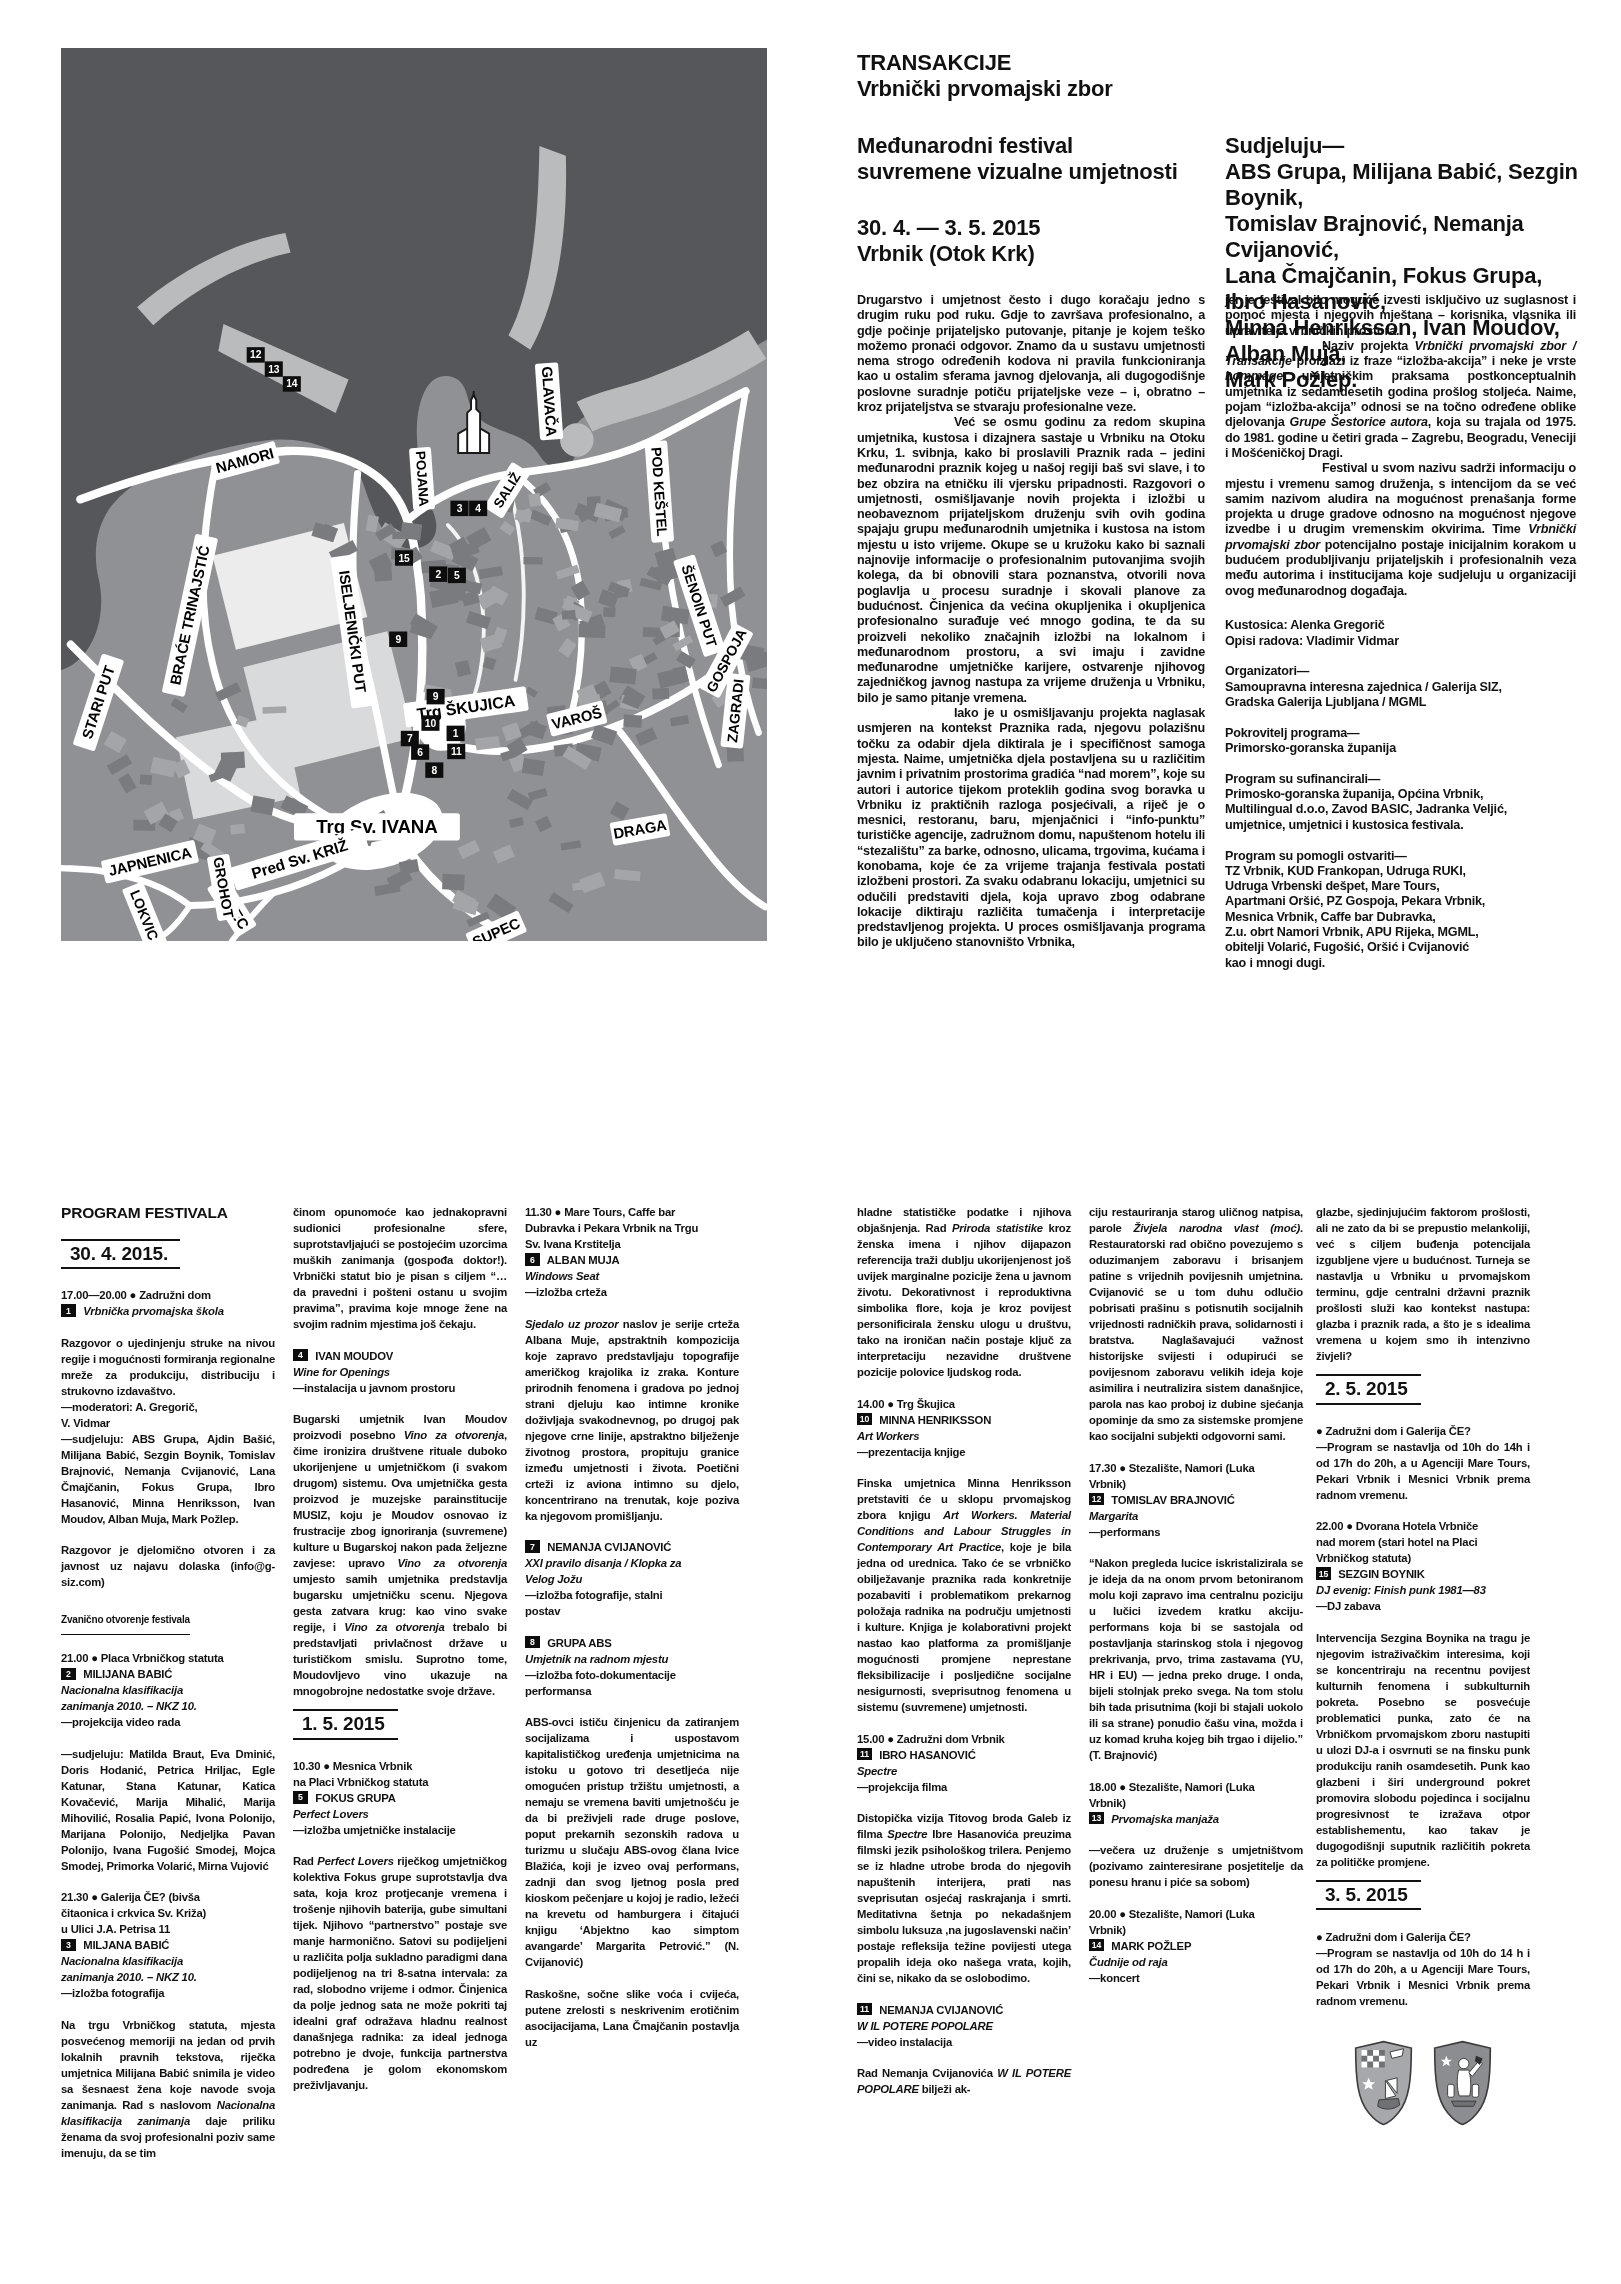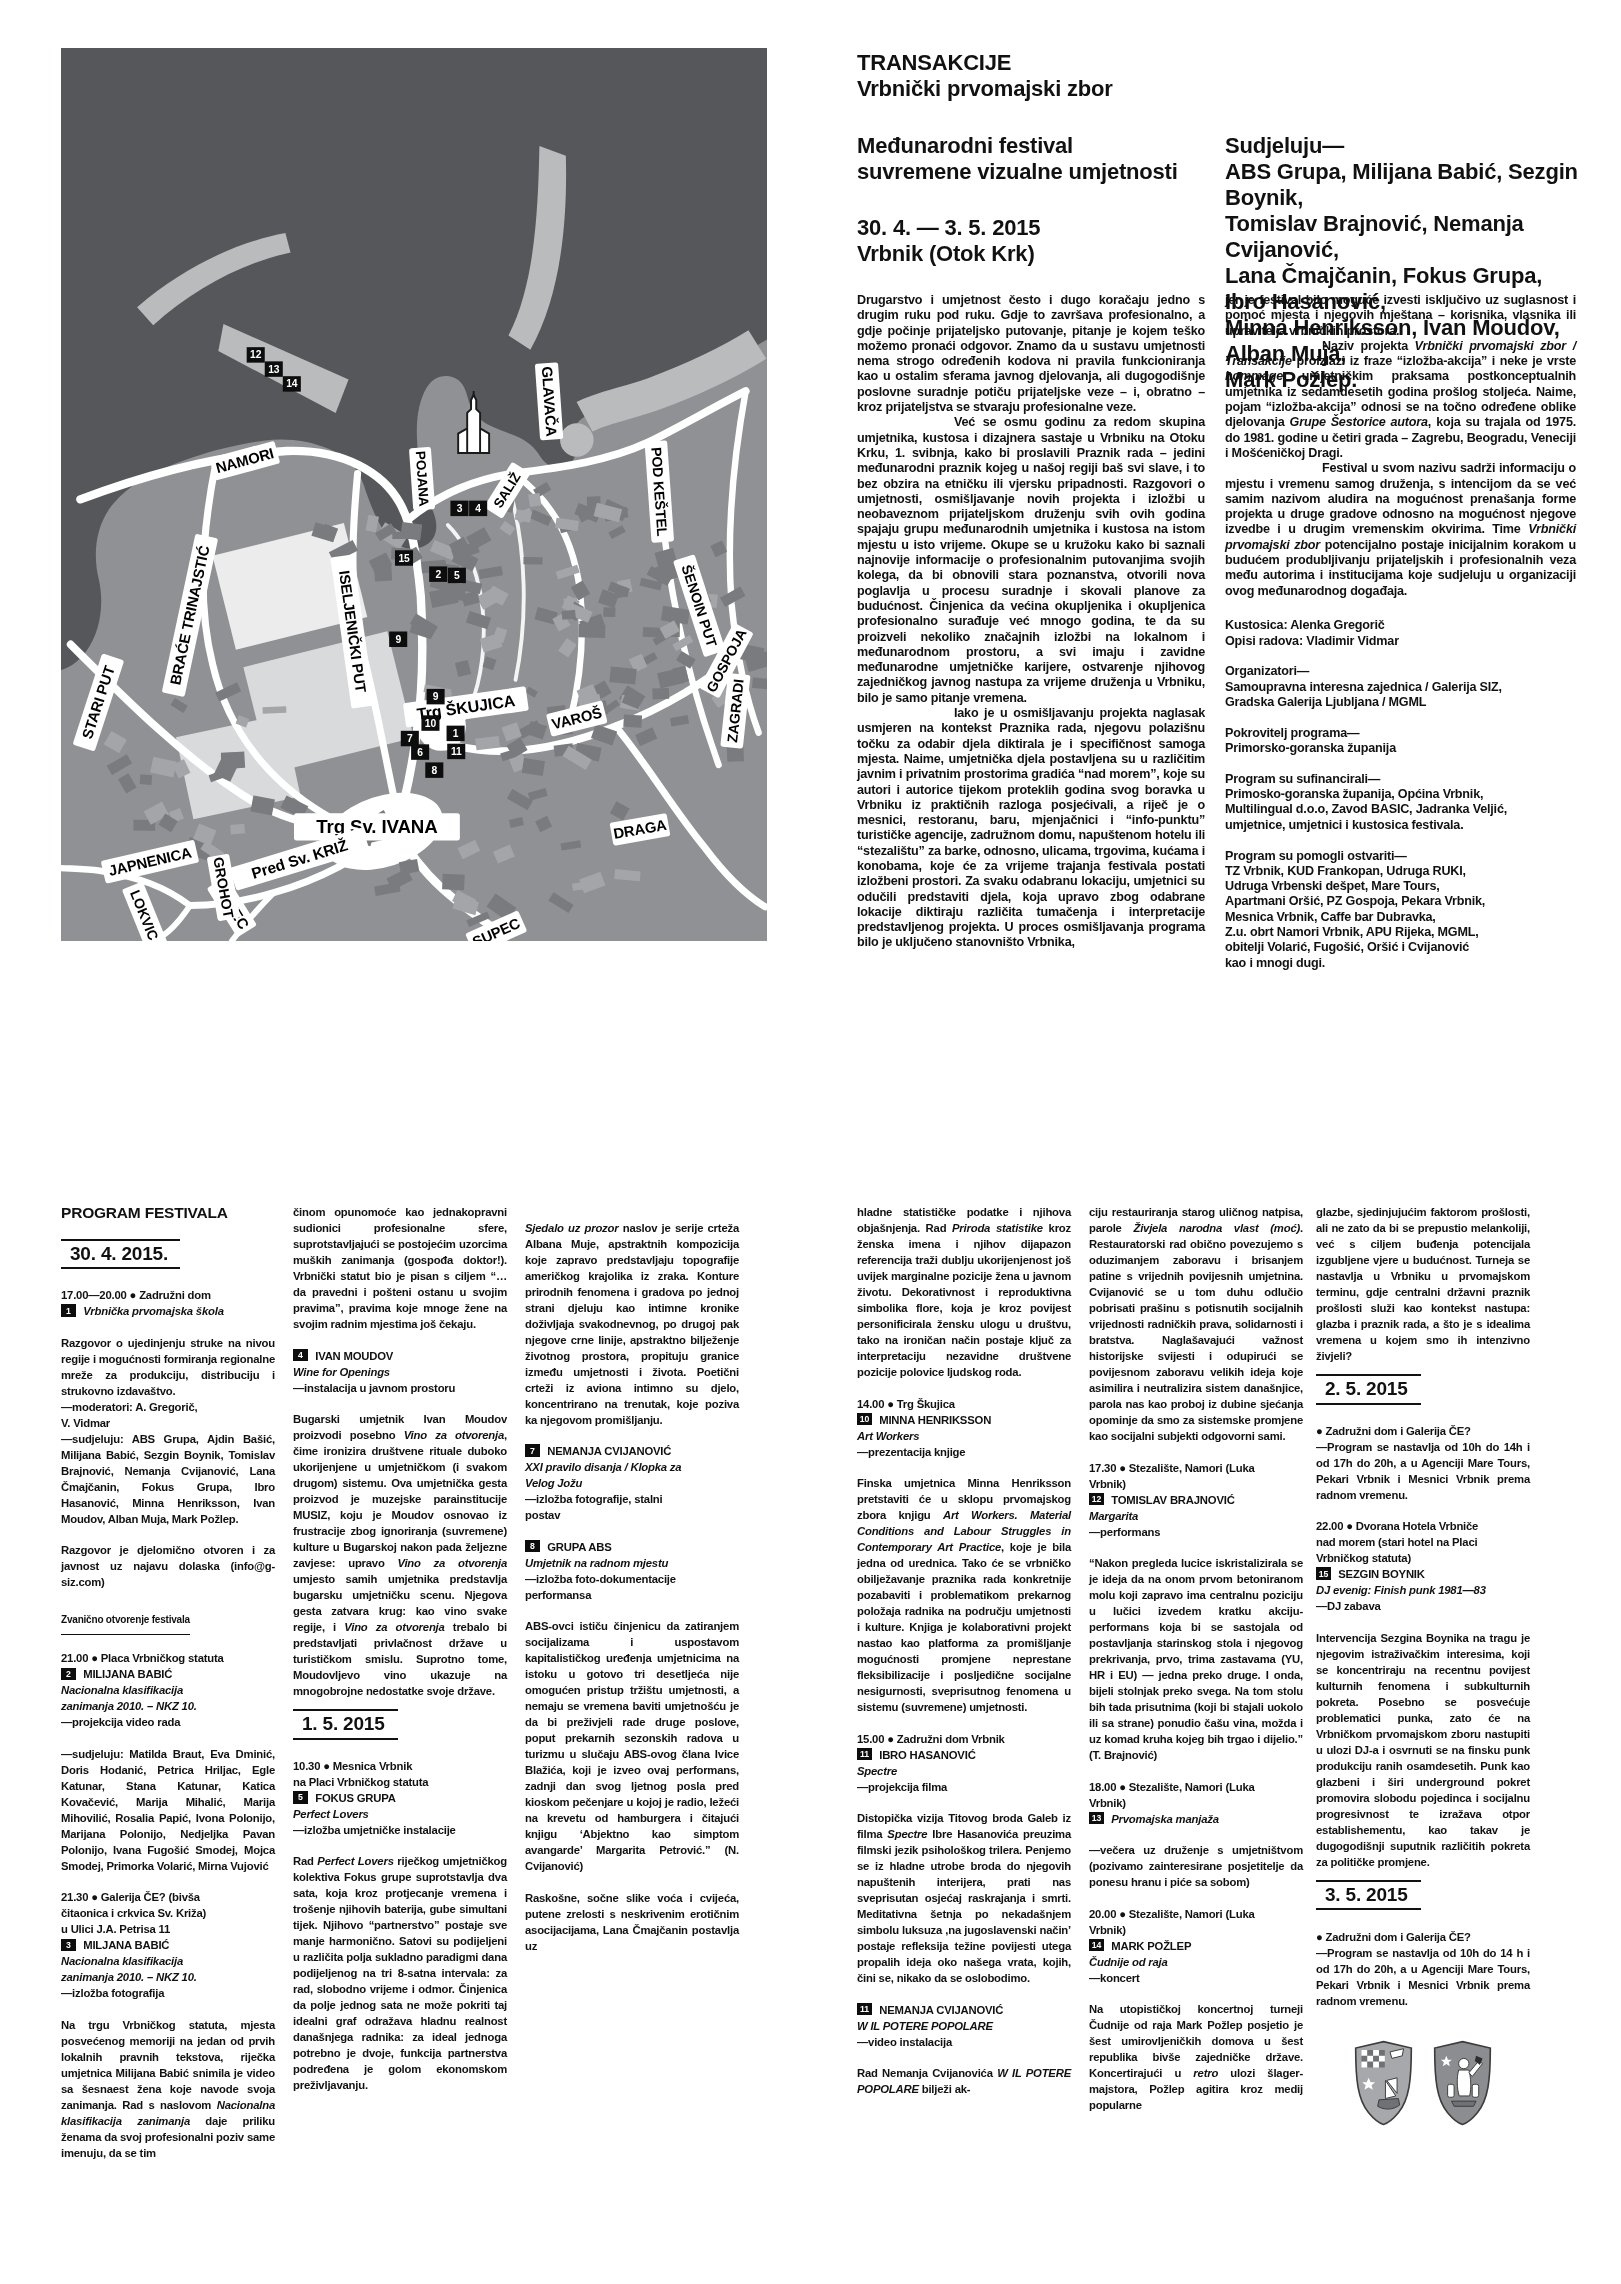--- a/index.html
+++ b/index.html
@@ -445,20 +445,21 @@
         <p>Organizatori—<br>Samoupravna interesna zajednica / Galerija SIZ,<br>Gradska Galerija Ljubljana / MGML</p>
         <p>Pokrovitelj programa—<br>Primorsko-goranska županija</p>
         <p>Program su sufinancirali—<br>Primosko-goranska županija, Općina Vrbnik,<br>Multilingual d.o.o, Zavod BASIC, Jadranka Veljić,<br>umjetnice, umjetnici i kustosica festivala.</p>
         <p>Program su pomogli ostvariti—<br>TZ Vrbnik, KUD Frankopan, Udruga RUKI,<br>Udruga Vrbenski dešpet, Mare Tours,<br>Apartmani Oršić, PZ Gospoja, Pekara Vrbnik,<br>Mesnica Vrbnik, Caffe bar Dubravka,<br>Z.u. obrt Namori Vrbnik, APU Rijeka, MGML,<br>obitelji Volarić, Fugošić, Oršić i Cvijanović<br>kao i mnogi dugi.</p>
       </div>
   </div>
 
   <div class="pcol" id="pc1"><div class="h1">PROGRAM FESTIVALA</div><div class="date">30. 4. 2015.</div><div class="lines">17.00—20.00 ● Zadružni dom<br><span class="badge">1</span> <i>Vrbnička prvomajska škola</i></div><p>Razgovor o ujedinjenju struke na nivou regije i mogućnosti formiranja regionalne mreže za produkciju, distribuciju i strukovno izdavaštvo.<br>—moderatori: A. Gregorič,<br>V. Vidmar<br>—sudjeluju: ABS Grupa, Ajdin Bašić, Milijana Babić, Sezgin Boynik, Tomislav Brajnović, Nemanja Cvijanović, Lana Čmajčanin, Fokus Grupa, Ibro Hasanović, Minna Henriksson, Ivan Moudov, Alban Muja, Mark Požlep.</p><p>Razgovor je djelomično otvoren i za javnost uz najavu dolaska (info@g-siz.com)</p><div><div class="sect">Zvanično otvorenje festivala</div></div><div class="lines">21.00 ● Placa Vrbničkog statuta<br><span class="badge">2</span> MILIJANA BABIĆ<br><i>Nacionalna klasifikacija</i><br><i>zanimanja 2010. – NKZ 10.</i><br>—projekcija video rada</div><p>—sudjeluju: Matilda Braut, Eva Dminić, Doris Hodanić, Petrica Hriljac, Egle Katunar, Stana Katunar, Katica Kovačević, Marija Mihalić, Marija Mihovilić, Rosalia Papić, Ivona Polonijo, Marijana Polonijo, Nedjeljka Pavan Polonijo, Ivana Fugošić Smodej, Mojca Smodej, Primorka Volarić, Mirna Vujović</p><div class="lines">21.30 ● Galerija ČE? (bivša<br>čitaonica i crkvica Sv. Križa)<br>u Ulici J.A. Petrisa 11<br><span class="badge">3</span> MILJANA BABIĆ<br><i>Nacionalna klasifikacija</i><br><i>zanimanja 2010. – NKZ 10.</i><br>—izložba fotografija</div><p>Na trgu Vrbničkog statuta, mjesta posvećenog memoriji na jedan od prvih lokalnih pravnih tekstova, riječka umjetnica Milijana Babić snimila je video sa šesnaest žena koje navode svoja zanimanja. Rad s naslovom <i>Nacionalna klasifikacija zanimanja</i> daje priliku ženama da svoj profesionalni poziv same imenuju, da se tim</p></div>
   <div class="pcol" id="pc2"><p style="margin-top: 0px;">činom opunomoće kao jednakopravni sudionici profesionalne sfere, suprotstavljajući se postojećim uzorcima muških zanimanja (gospođa doktor!). Vrbnički statut bio je pisan s ciljem “… da pravedni i pošteni ostanu u svojim pravima”, pravima koje mnoge žene na svojim radnim mjestima još čekaju.</p><div class="lines"><span class="badge">4</span> IVAN MOUDOV<br><i>Wine for Openings</i><br>—instalacija u javnom prostoru</div><p>Bugarski umjetnik Ivan Moudov proizvodi posebno <i>Vino za otvorenja</i>, čime ironizira društvene rituale duboko ukorijenjene u umjetničkom (i svakom drugom) sistemu. Ova umjetnička gesta proizvod je muzejske parainstitucije MUSIZ, koju je Moudov osnovao iz frustracije zbog ignoriranja (suvremene) kulture u Bugarskoj nakon pada željezne zavjese: upravo <i>Vino za otvorenja</i> umjesto samih umjetnika predstavlja bugarsku umjetničku scenu. Njegova gesta zatvara krug: kao vino svake regije, i <i>Vino za otvorenja</i> trebalo bi predstavljati privlačnost države u turističkom smislu. Suprotno tome, Moudovljevo vino ukazuje na mnogobrojne nedostatke svoje države.</p><div class="date">1. 5. 2015</div><div class="lines">10.30 ● Mesnica Vrbnik<br>na Placi Vrbničkog statuta<br><span class="badge">5</span> FOKUS GRUPA<br><i>Perfect Lovers</i><br>—izložba umjetničke instalacije</div><p>Rad <i>Perfect Lovers</i> riječkog umjetničkog kolektiva Fokus grupe suprotstavlja dva sata, koja kroz protjecanje vremena i trošenje njihovih baterija, gube simultani tijek. Njihovo “partnerstvo” postaje sve manje harmonično. Satovi su podijeljeni u različita polja sukladno paradigmi dana podijeljenog na tri 8-satna intervala: za rad, slobodno vrijeme i odmor. Činjenica da polje jednog sata ne može pokriti taj idealni graf odražava hladnu realnost današnjega radnika: za ideal jednoga potrebno je dvoje, funkcija partnerstva podređena je golom ekonomskom preživljavanju.</p></div>
   <div class="pcol" id="pc3">
+      <div class="lines" style="margin-top: 0px;">11.30 ● Mare Tours, Caffe bar<br>Dubravka i Pekara Vrbnik na Trgu<br>Sv. Ivana Krstitelja<br><span class="badge">6</span> ALBAN MUJA<br><i>Windows Seat</i><br>—izložba crteža</div>
       <p><i>Sjedalo uz prozor</i> naslov je serije crteža Albana Muje, apstraktnih kompozicija koje zapravo predstavljaju topografije američkog krajolika iz zraka. Konture prirodnih fenomena i gradova po jednoj strani djeluju kao intimne kronike doživljaja svakodnevnog, po drugoj pak njegove crne linije, apstraktno bilježenje životnog prostora, propituju granice između umjetnosti i života. Poetični crteži iz aviona intimno su djelo, koncentrirano na trenutak, koje poziva ka njegovom promišljanju.</p>
       <div class="lines"><span class="badge">7</span> NEMANJA CVIJANOVIĆ<br><i>XXI pravilo disanja / Klopka za</i><br><i>Velog Jožu</i><br>—izložba fotografije, stalni<br>postav</div>
       <div class="lines"><span class="badge">8</span> GRUPA ABS<br><i>Umjetnik na radnom mjestu</i><br>—izložba foto-dokumentacije<br>performansa</div>
       <p>ABS-ovci ističu činjenicu da zatiranjem socijalizama i uspostavom kapitalističkog uređenja umjetnicima na istoku u gotovo tri desetljeća nije omogućen pristup tržištu umjetnosti, a nemaju se vremena baviti umjetnošću je da bi preživjeli rade druge poslove, poput prekarnih sezonskih radova u turizmu u slučaju ABS-ovog člana Ivice Blažića, koji je izveo ovaj performans, zadnji dan svog ljetnog posla pred kioskom pečenjare u kojoj je radio, ležeći na krevetu od hamburgera i čitajući knjigu ‘Abjektno kao simptom avangarde’ Margarita Petrović.” (N. Cvijanović)</p>
       <p>Raskošne, sočne slike voća i cvijeća, putene zrelosti s neskrivenim erotičnim asocijacijama, Lana Čmajčanin postavlja uz</p>
     </div>
   <div class="pcol" id="pc4">
       <p style="margin-top: 0px;">hladne statističke podatke i njihova objašnjenja. Rad <i>Priroda statistike</i> kroz ženska imena i njihov dijapazon referencija traži dublju ukorijenjenost još uvijek marginalne pozicije žena u javnom životu. Dekorativnost i reproduktivna simbolika flore, koja je kroz povijest personificirala žensku ulogu u društvu, tako na ironičan način postaje ključ za interpretaciju nezavidne društvene pozicije polovice ljudskog roda.</p>
       <div class="lines">14.00 ● Trg Škujica<br><span class="badge">10</span> MINNA HENRIKSSON<br><i>Art Workers</i><br>—prezentacija knjige</div>
       <p>Finska umjetnica Minna Henriksson pretstaviti će u sklopu prvomajskog zbora knjigu <i>Art Workers. Material Conditions and Labour Struggles in Contemporary Art Practice</i>, koje je bila jedna od urednica. Tako će se vrbničko obilježavanje praznika rada konkretnije pozabaviti i problematikom prekarnog položaja radnika na području umjetnosti i kulture. Knjiga je kolaborativni projekt nastao kao platforma za promišljanje mogućnosti promjene neprestane fleksibilizacije i posljedične socijalne nesigurnosti, sveprisutnog fenomena u sistemu (suvremene) umjetnosti.</p>
@@ -467,21 +468,20 @@
       <div class="lines"><span class="badge">11</span> NEMANJA CVIJANOVIĆ<br><i>W IL POTERE POPOLARE</i><br>—video instalacija</div>
       <p>Rad Nemanja Cvijanovića <i>W IL POTERE POPOLARE</i> bilježi ak-</p>
     </div>
   <div class="pcol" id="pc5">
       <p style="margin-top: 0px;">ciju restauriranja starog uličnog natpisa, parole <i>Živjela narodna vlast (moć)</i>. Restauratorski rad obično povezujemo s oduzimanjem zaboravu i brisanjem patine s vrijednih povijesnih umjetnina. Cvijanović se u tom duhu odlučio pobrisati prašinu s potisnutih socijalnih vrijednosti radničkih prava, solidarnosti i bratstva. Naglašavajući važnost historijske svijesti i odupirući se povijesnom zaboravu velikih ideja koje asimilira i neutralizira sistem današnjice, parola nas kao proboj iz dubine sjećanja opominje da smo za sistemske promjene kao socijalni subjekti odgovorni sami.</p>
       <div class="lines">17.30 ● Stezalište, Namori (Luka<br>Vrbnik)<br><span class="badge">12</span> TOMISLAV BRAJNOVIĆ<br><i>Margarita</i><br>—performans</div>
       <p>“Nakon pregleda lucice iskristalizirala se je ideja da na onom prvom betoniranom molu koji zapravo ima centralnu poziciju u lučici izvedem kratku akciju-performans koja bi se sastojala od postavljanja starinskog stola i njegovog prekrivanja, prvo, trima zastavama (YU, HR i EU) — jedna preko druge. I onda, bijeli stolnjak preko svega. Na tom stolu bih tada prisutnima (koji bi stajali uokolo ili sa strane) ponudio čašu vina, možda i uz komad kruha kojeg bih trgao i dijelio.” (T. Brajnović)</p>
       <div class="lines">18.00 ● Stezalište, Namori (Luka<br>Vrbnik)<br><span class="badge">13</span> <i>Prvomajska manjaža</i></div>
       <p>—večera uz druženje s umjetništvom (pozivamo zainteresirane posjetitelje da ponesu hranu i piće sa sobom)</p>
       <div class="lines">20.00 ● Stezalište, Namori (Luka<br>Vrbnik)<br><span class="badge">14</span> MARK POŽLEP<br><i>Čudnije od raja</i><br>—koncert</div>
-      <p>Na utopističkoj koncertnoj turneji Čudnije od raja Mark Požlep posjetio je šest umirovljeničkih domova u šest republika bivše zajedničke države. Koncertirajući u <i>retro</i> ulozi šlager-majstora, Požlep agitira kroz medij popularne</p>
     </div>
   <div class="pcol" id="pc6"><p style="margin-top: 0px;">glazbe, sjedinjujućim faktorom prošlosti, ali ne zato da bi se prepustio melankoliji, već s ciljem buđenja potencijala izgubljene vjere u budućnost. Turneja se nastavlja u Vrbniku u prvomajskom terminu, gdje centralni državni praznik prošlosti služi kao kontekst nastupa: glazba i praznik rada, a što je s idealima vremena u kojem smo ih intenzivno živjeli?</p><div class="date">2. 5. 2015</div><p>● Zadružni dom i Galerija ČE?<br>—Program se nastavlja od 10h do 14h i od 17h do 20h, a u Agenciji Mare Tours, Pekari Vrbnik i Mesnici Vrbnik prema radnom vremenu.</p><div class="lines">22.00 ● Dvorana Hotela Vrbniče<br>nad morem (stari hotel na Placi<br>Vrbničkog statuta)<br><span class="badge">15</span> SEZGIN BOYNIK<br><i>DJ evenig: Finish punk 1981—83</i><br>—DJ zabava</div><p>Intervencija Sezgina Boynika na tragu je njegovim istraživačkim interesima, koji se koncentriraju na recentnu povijest kulturnih fenomena i subkulturnih pokreta. Posebno se posvećuje problematici punka, zato će na Vrbničkom prvomajskom zboru nastupiti u ulozi DJ-a i osvrnuti se na finsku punk produkciju ranih osamdesetih. Punk kao glazbeni i širi underground pokret promovira slobodu pojedinca i socijalnu progresivnost te izražava otpor establishementu, kao takav je dugogodišnji suputnik različitih pokreta za političke promjene.</p><div class="date">3. 5. 2015</div><p>● Zadružni dom i Galerija ČE?<br>—Program se nastavlja od 10h do 14 h i od 17h do 20h, a u Agenciji Mare Tours, Pekari Vrbnik i Mesnici Vrbnik prema radnom vremenu.</p><div class="arms">
       <svg width="61" height="88" viewBox="0 0 94 136">
         <path d="M47,4 L90,14 C90,62 87,94 70,114 C60,126 51,131 47,132 C43,131 34,126 24,114 C7,94 4,62 4,14 Z" fill="#a6a8ab" stroke="#3c3c3c" stroke-width="2.5"></path>
         <g>
           <rect x="13" y="17" width="9" height="9" fill="#ffffff"></rect>
             <rect x="22" y="17" width="9" height="9" fill="#6f7174"></rect>
             <rect x="31" y="17" width="9" height="9" fill="#ffffff"></rect>
             <rect x="40" y="17" width="9" height="9" fill="#6f7174"></rect>
           <rect x="13" y="26" width="9" height="9" fill="#6f7174"></rect>

